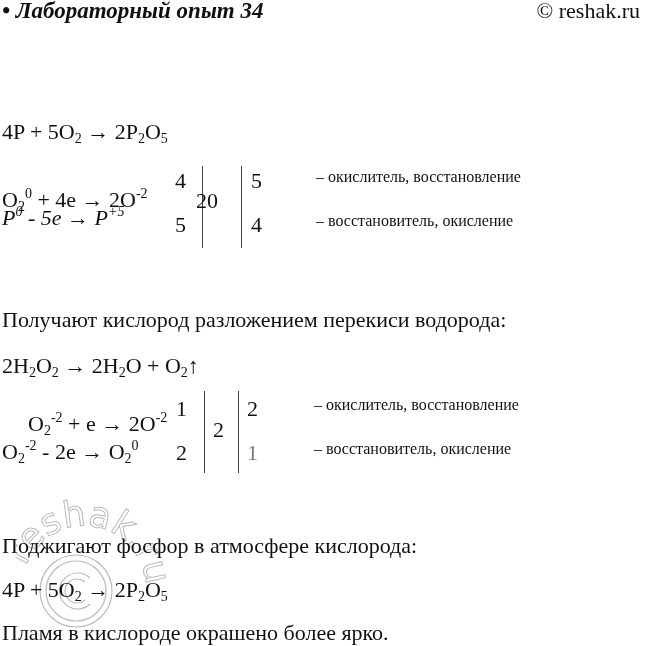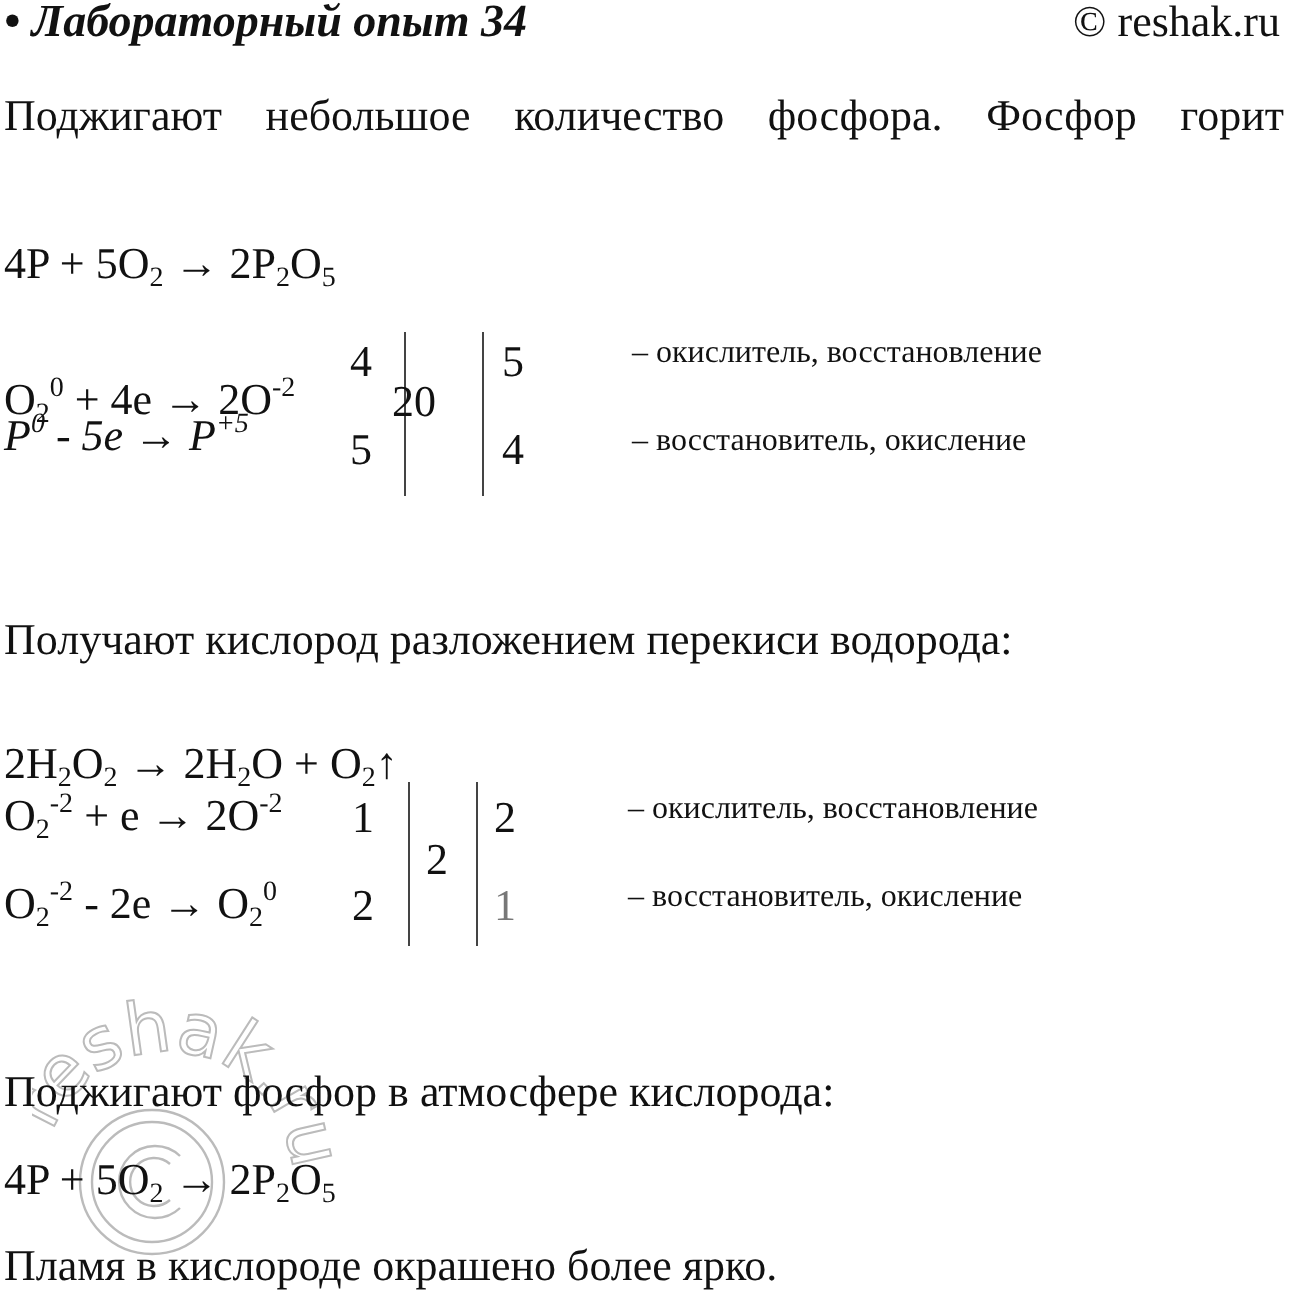--- a/index.html
+++ b/index.html
@@ -53,28 +53,20 @@
       pointer-events: none;
     }
   </style>
 </head>
 <body>
 
 <div class="abs title">• Лабораторный опыт 34</div>
 <div class="abs copyright">© reshak.ru</div>
 
 <div class="abs para" style="top:40px;">
-  <span class="justify-line">
-    <span>Поджигают</span>
-    <span>небольшое</span>
-    <span>количество</span>
-    <span>фосфора.</span>
-    <span>Фосфор</span>
-    <span>горит</span>
-  </span>
 </div>
 
 <div class="abs para" style="top:114px;">
   <span>4P + 5O</span><sub>2</sub><span> → 2P</span><sub>2</sub><span>O</span><sub>5</sub>
 </div>
 
 <div>
   <div class="abs para" style="top:162px;margin-top:20px;">
     <span>O</span><sub>2</sub><sup>0</sup><span> + 4e → 2O</span><sup>-2</sup>
   </div>
@@ -87,26 +79,26 @@
   <div class="coef" style="left:196px; top:188px;">20</div>
   <div class="vbar" style="left:241px; top:166px; height:82px;"></div>
   <div class="coef" style="left:251px; top:168px;">5</div>
   <div class="coef" style="left:251px; top:212px;">4</div>
   <div class="role abs" style="left:316px; top:168px;">– окислитель, восстановление</div>
   <div class="role abs" style="left:316px; top:212px;">– восстановитель, окисление</div>
 </div>
 
 <div class="abs para" style="top:302px;text-align:right;">Получают кислород разложением перекиси водорода:</div>
 
-<div class="abs para" style="top:364px;text-align:center;">
+<div class="abs para" style="top:348px;text-align:center;">
   <span>2H</span><sub>2</sub><span>O</span><sub>2</sub><span> → 2H</span><sub>2</sub><span>O + O</span><sub>2</sub><span>↑</span>
 </div>
 
 <div>
-  <div class="abs para" style="top:390px;">
+  <div class="abs para" style="top:406px;margin-left:26px;">
     <span>O</span><sub>2</sub><sup>-2</sup><span> + e → 2O</span><sup>-2</sup>
   </div>
   <div class="abs para" style="top:434px;">
     <span>O</span><sub>2</sub><sup>-2</sup><span> - 2e → O</span><sub>2</sub><sup>0</sup>
   </div>
   <div class="coef" style="left:176px; top:396px;">1</div>
   <div class="coef" style="left:176px; top:440px;">2</div>
   <div class="vbar" style="left:204px; top:391px; height:82px;"></div>
   <div class="coef" style="left:213px; top:417px;">2</div>
   <div class="vbar" style="left:238px; top:391px; height:82px;"></div>

